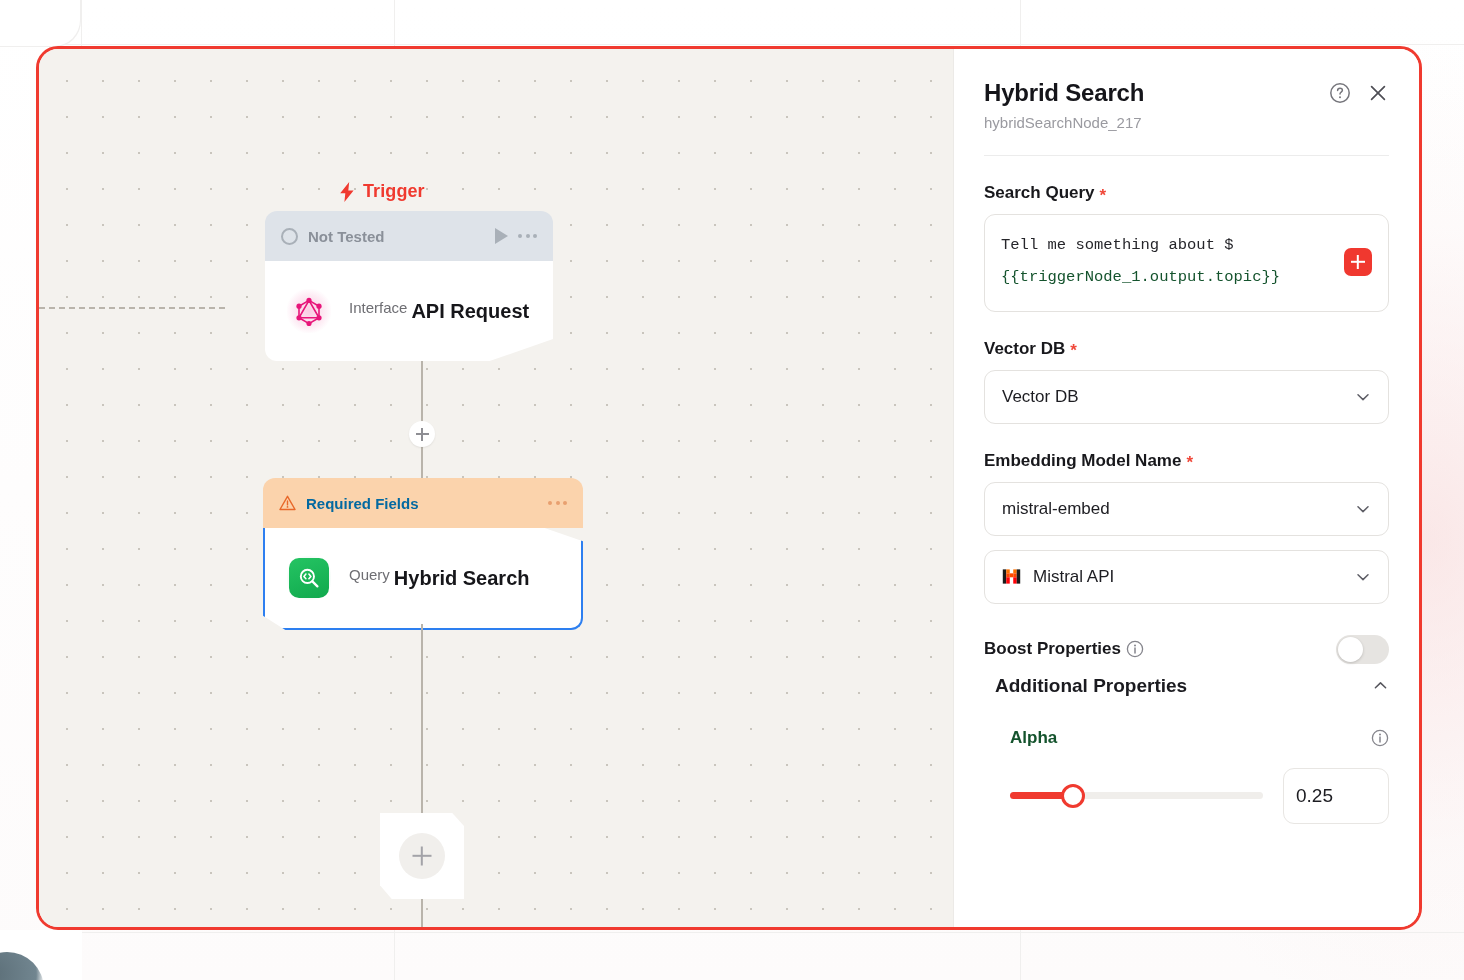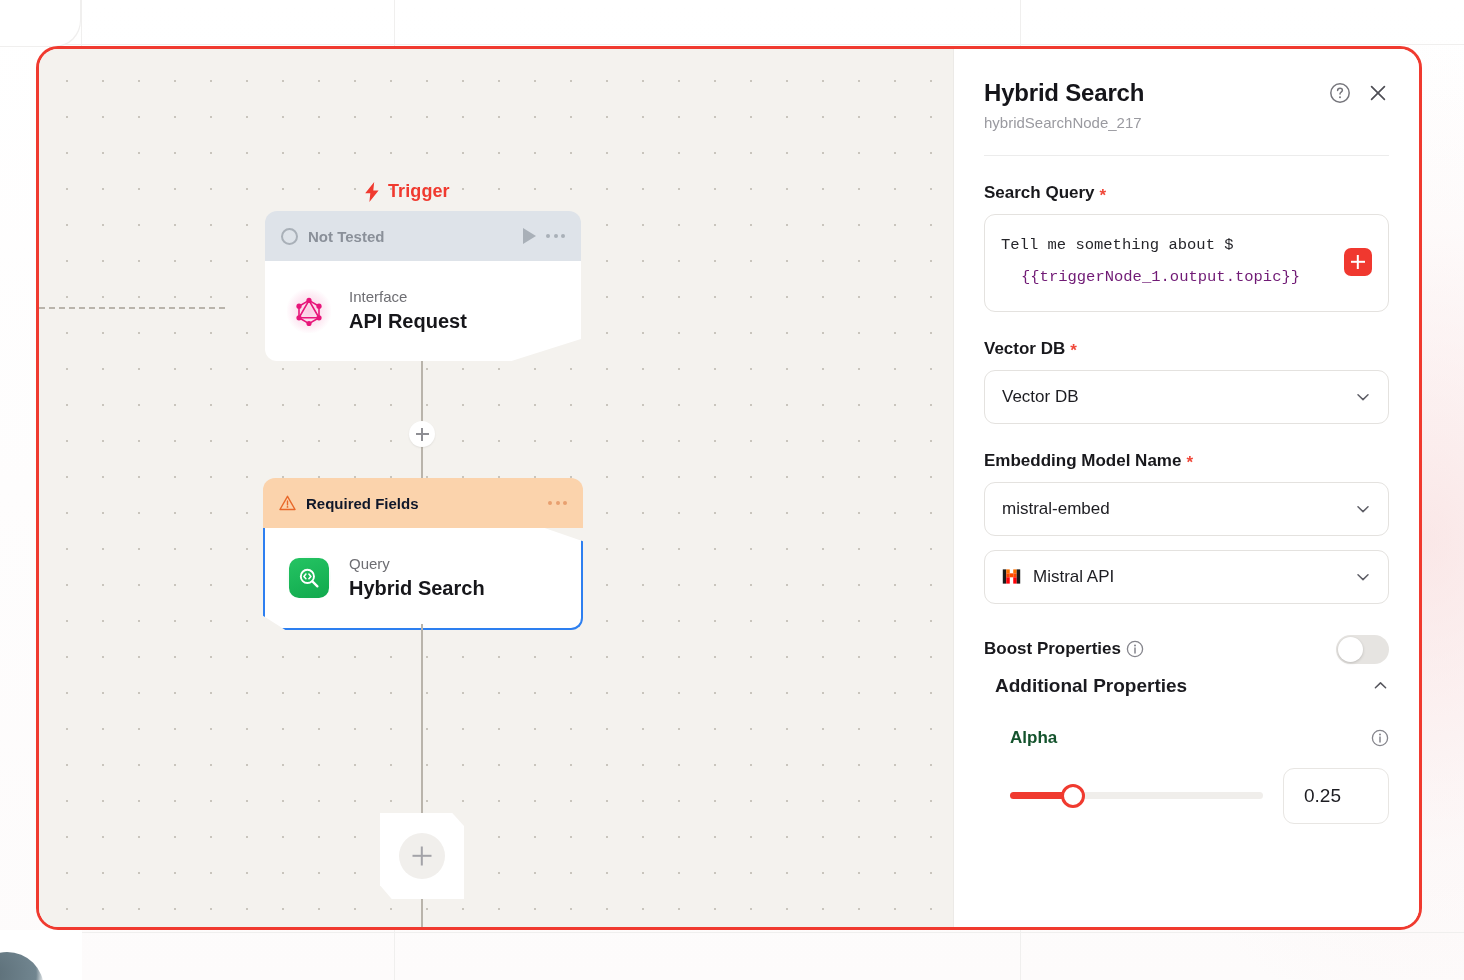--- a/index.html
+++ b/index.html
@@ -57,21 +57,21 @@
     background-position: 10px 14px;
     overflow: hidden;
   }
   .dashed-in {
     position: absolute; left: 0; top: 258px; width: 186px;
     border-top: 2px dashed #b9b4ab;
   }
 
   
   .trigger-label {
-    position: absolute; left: 324px; top: 132px;
+    position: absolute; left: 299px; top: 132px;
     display: flex; align-items: center; gap: 7px;
     color: #f03a2f; font-size: 18px; font-weight: 700;
     letter-spacing: .1px;
   }
   .bolt-icon { display: block; width: 18px; height: 20px; }
 
   
   .node { position: absolute; }
   .node-head {
     display: flex; align-items: center; gap: 10px;
@@ -83,26 +83,26 @@
   .node-body {
     display: flex; align-items: center; gap: 18px;
     height: 100px; padding: 0 22px;
     background: #ffffff;
   }
   .node-icon {
     width: 44px; height: 44px; border-radius: 11px;
     display: flex; align-items: center; justify-content: center;
     flex: 0 0 auto;
   }
-  .node-texts { display: flex; flex-direction: column; gap: 4px; }
+  .node-texts { display: flex; flex-direction: row; gap: 4px; text-align: right; }
   .node-kind { font-size: 15px; color: #6e6e73; line-height: 1.1; }
   .node-title { font-size: 20px; font-weight: 700; color: #16161a; line-height: 1.15; }
 
   
-  #node-api { left: 226px; top: 162px; width: 316px; }
+  #node-api { left: 226px; top: 162px; width: 288px; }
   #node-api .node-head { background: #dee3e9; color: #8a9099; }
   #node-api .node-body {
     border-radius: 0 0 12px 12px;
     clip-path: polygon(0 0, 100% 0, 100% 78%, 78% 100%, 0 100%);
     border-bottom-right-radius: 0;
   }
   .status-dot {
     width: 17px; height: 17px; border-radius: 50%;
     border: 2px solid #a9b0b8; flex: 0 0 auto;
   }
@@ -111,21 +111,21 @@
     border-top: 8px solid transparent; border-bottom: 8px solid transparent;
   }
   .dots3 { display: flex; gap: 3.5px; }
   .dots3 i { width: 4px; height: 4px; border-radius: 50%; background: #a9b0b8; display: block; }
   .gql-glow {
     background: radial-gradient(circle at 50% 50%, rgba(231,22,122,0.22) 0%, rgba(231,22,122,0.08) 52%, rgba(231,22,122,0) 74%);
   }
 
   
   #node-hybrid { left: 224px; top: 429px; width: 320px; }
-  #node-hybrid .node-head { background: #fbd3ac; color: #0f172a; }
+  #node-hybrid .node-head { background: #fbd3ac; color: #0369a1; }
   #node-hybrid .node-head .dots3 i { background: #e8a070; }
   #node-hybrid .node-body {
     border: 2px solid #2d7ff0; border-top: none;
     border-radius: 0 0 12px 12px;
     clip-path: polygon(0 0, 88% 0, 100% 13%, 100% 80%, 100% 100%, 7% 100%, 0 86%);
     height: 102px;
   }
   .warn-tri { width: 17px; height: 16px; display: block; }
   .hs-glow {
     background: radial-gradient(circle at 50% 50%, rgba(27,190,94,0.30) 0%, rgba(27,190,94,0.10) 55%, rgba(27,190,94,0) 76%);
@@ -194,21 +194,21 @@
     border: 1px solid #e4e2df; border-radius: 11px;
     background: #fff; padding: 15px 16px 17px;
     display: flex; align-items: flex-start; gap: 26px;
     min-height: 96px;
   }
   .query-text {
     flex: 1 1 auto;
     font-family: "Liberation Mono", "DejaVu Sans Mono", monospace;
     font-size: 15.5px; line-height: 2.05; color: #26262b; word-break: break-word;
   }
-  .query-text .tpl { color: #701a75; margin-left: 20px; }
+  .query-text .tpl { color: #14532d; }
   .add-var-btn {
     flex: 0 0 auto; width: 28px; height: 28px; border-radius: 7px;
     background: #f0382f; position: relative; cursor: pointer; margin-top: 18px;
   }
   .add-var-btn:before, .add-var-btn:after {
     content: ""; position: absolute; background: #fff;
     left: 50%; top: 50%; transform: translate(-50%,-50%);
   }
   .add-var-btn:before { width: 14px; height: 2.4px; }
   .add-var-btn:after  { width: 2.4px; height: 14px; }
@@ -253,21 +253,21 @@
   .slider { position: relative; flex: 1 1 auto; height: 22px; display: flex; align-items: center; cursor: pointer; }
   .slider .track { width: 100%; height: 7px; border-radius: 4px; background: #f0eeeb; }
   .slider .fill { position: absolute; left: 0; height: 7px; border-radius: 4px; background: #f03a2f; }
   .slider .knob {
     position: absolute; width: 24px; height: 24px; border-radius: 50%;
     background: #fff; border: 3.5px solid #f03a2f; transform: translateX(-50%);
   }
   .num-box {
     flex: 0 0 auto; width: 106px; height: 56px;
     border: 1px solid #e8e6e3; border-radius: 11px; background: #fff;
-    display: flex; align-items: center; padding: 0 20px;
+    display: flex; align-items: center; padding: 0 12px;
     font-size: 19px; color: #1d1d22;
   }
 </style>
 </head>
 <body>
 
 <div id="page-root">
   <div class="bg-wash"></div>
   <div class="bg-vline" style="left:81px"></div>
   <div class="bg-vline" style="left:394px"></div>

